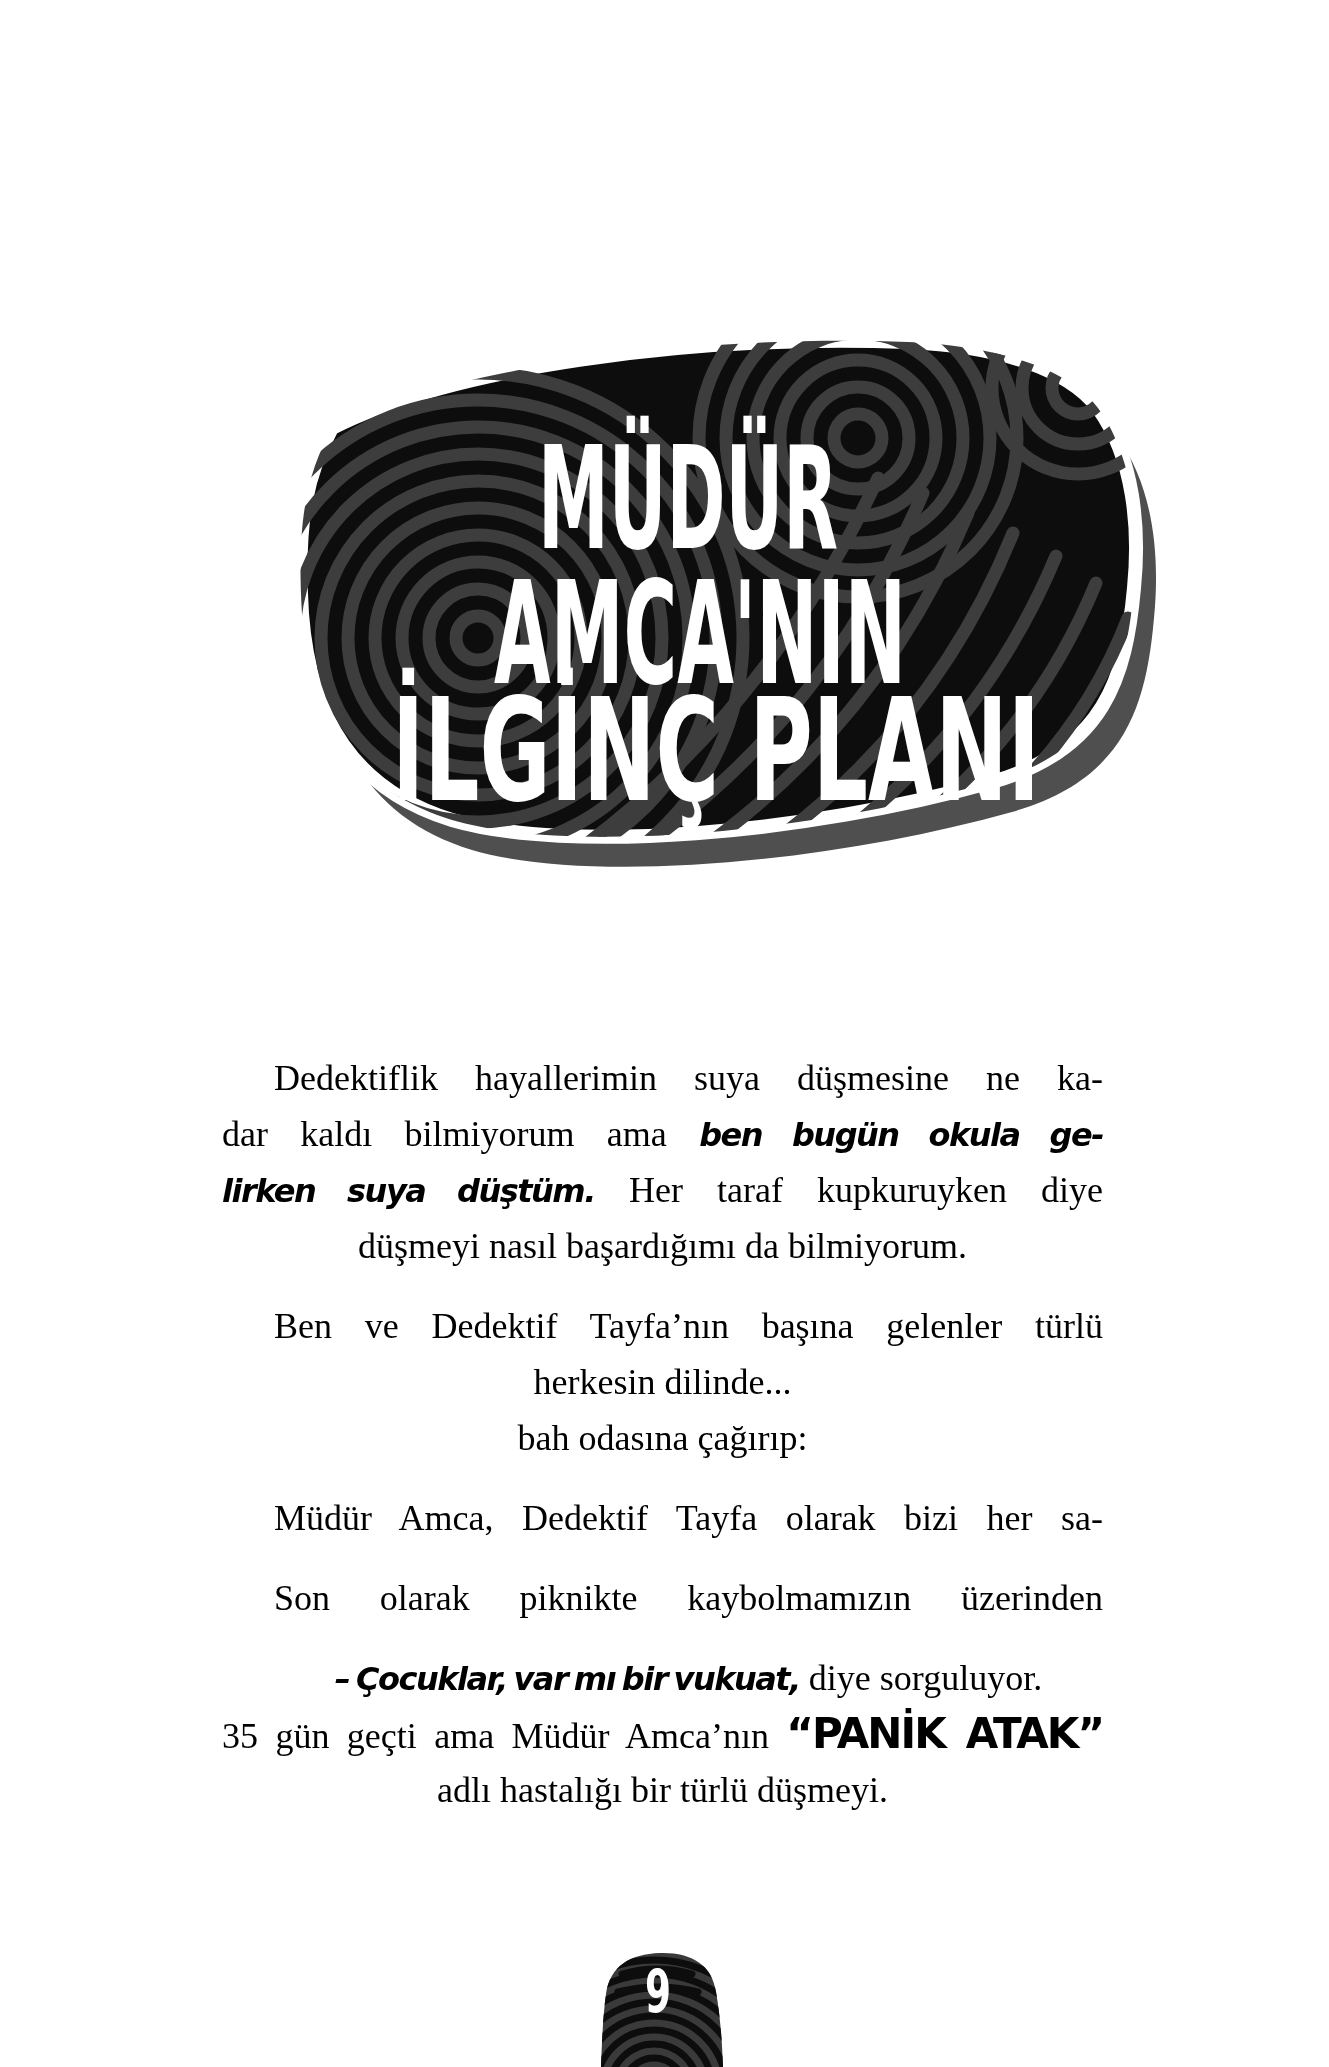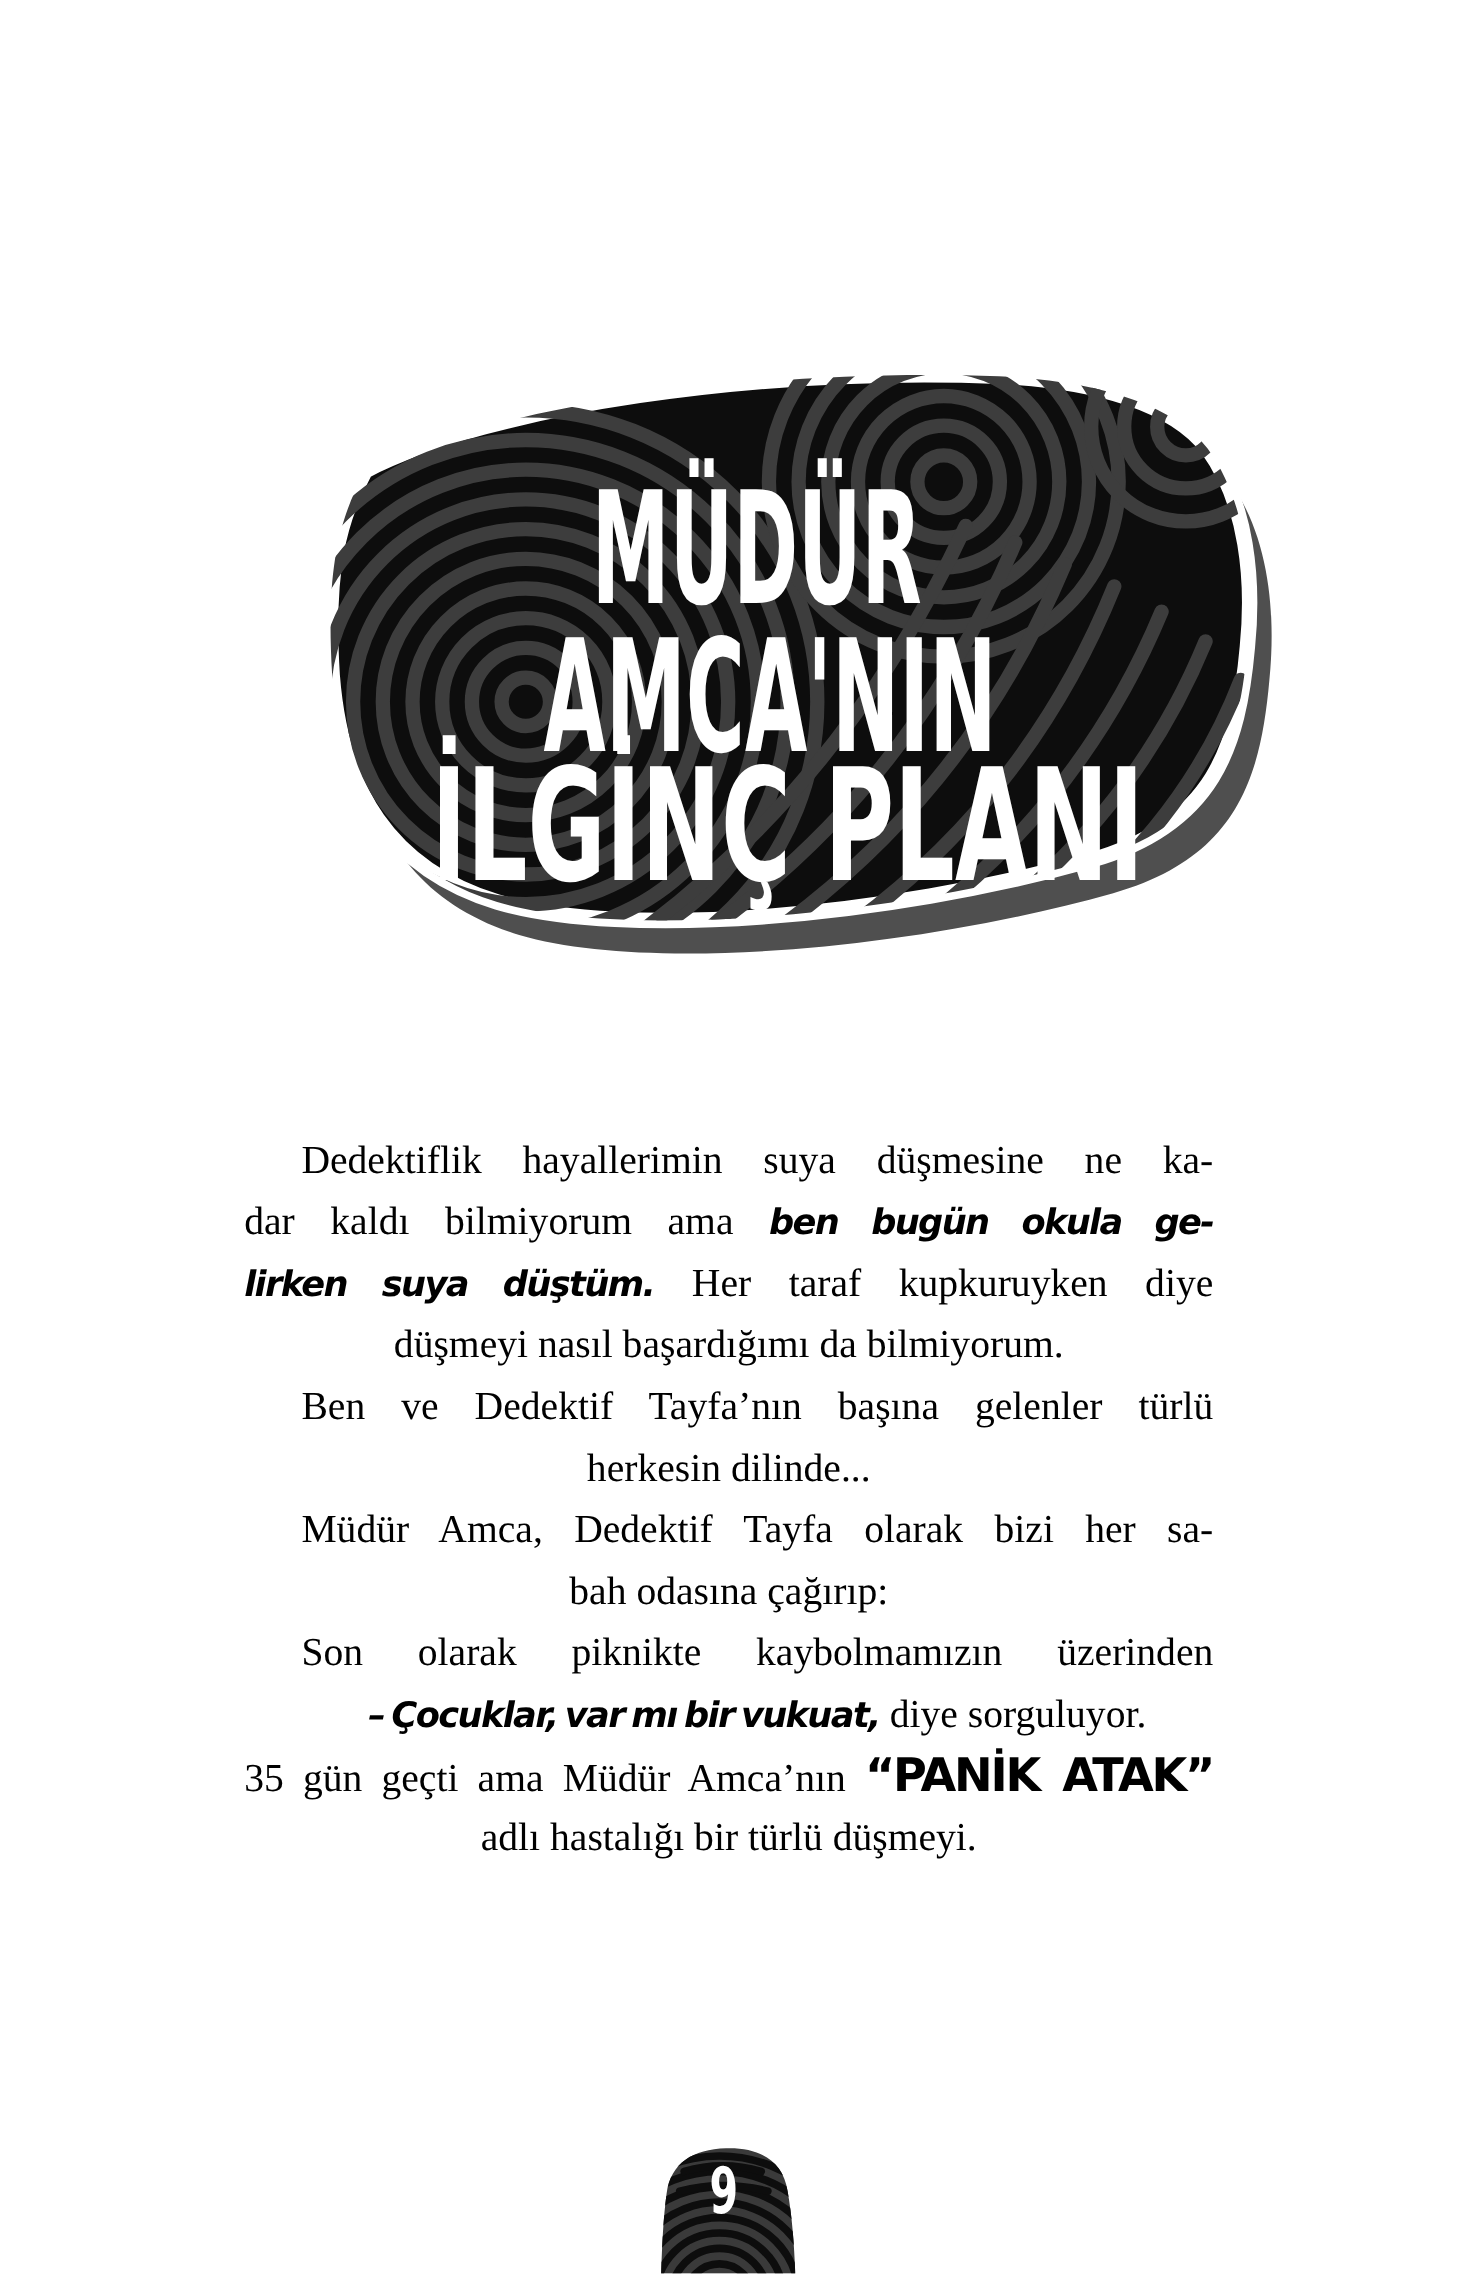--- a/index.html
+++ b/index.html
@@ -21,21 +21,21 @@
     font-weight:700;
     fill:#ffffff;
   }
   
   .body-text{
     position:absolute;left:222px;top:1026px;width:881px;
     font-size:36px;
   }
   .line{height:56px;line-height:56px;white-space:nowrap;text-align:center;}
   .line.j{white-space:normal;text-align:justify;text-align-last:justify;height:56px;overflow:visible;}
-  .ind{padding-left:52px;}
+  .ind{padding-left:52px;margin-top:24px;}
   .serif{font-family:"Liberation Serif",serif;}
   .comic{
     font-family:"DejaVu Sans",sans-serif;
     font-weight:700;
     font-size:32px;
     letter-spacing:-1.5px;
     word-spacing:-3px;
     font-style:italic;
   }
   .display{
@@ -104,22 +104,22 @@
     <text x="448" y="502" font-size="142" text-anchor="middle" textLength="648" lengthAdjust="spacingAndGlyphs">İLGİNÇ PLANI</text>
   </svg>
 
   <div class="body-text">
     <div class="line j ind"><span class="serif">Dedektiflik hayallerimin suya düşmesine ne ka-</span></div>
     <div class="line j"><span class="serif">dar kaldı bilmiyorum ama </span><span class="comic">ben bugün okula ge-</span></div>
     <div class="line j"><span class="comic">lirken suya düştüm.</span><span class="serif"> Her taraf kupkuruyken diye</span></div>
     <div class="line"><span class="serif">düşmeyi nasıl başardığımı da bilmiyorum.</span></div>
     <div class="line j ind"><span class="serif">Ben ve Dedektif Tayfa’nın başına gelenler türlü</span></div>
     <div class="line"><span class="serif">herkesin dilinde...</span></div>
+    <div class="line"><span class="serif">bah odasına çağırıp:</span></div>
     <div class="line j ind"><span class="serif">Müdür Amca, Dedektif Tayfa olarak bizi her sa-</span></div>
-    <div class="line"><span class="serif">bah odasına çağırıp:</span></div>
     <div class="line j ind"><span class="serif">Son olarak piknikte kaybolmamızın üzerinden</span></div>
     <div class="line ind"><span class="comic">– Çocuklar, var mı bir vukuat,</span><span class="serif"> diye sorguluyor.</span></div>
     <div class="line j"><span class="serif">35 gün geçti ama Müdür Amca’nın </span><span class="display">“PANİK ATAK”</span></div>
     <div class="line"><span class="serif">adlı hastalığı bir türlü düşmeyi.</span></div>
   </div>
 
   <svg class="pagenum-plate" viewBox="0 0 140 119">
     <defs>
       <clipPath id="numClip">
         <path d="M 14,46 C 18,18 38,6 68,5 C 98,4 120,16 124,44 C 128,66 130,92 131,119 L 9,119 C 10,92 11,68 14,46 Z"></path>

